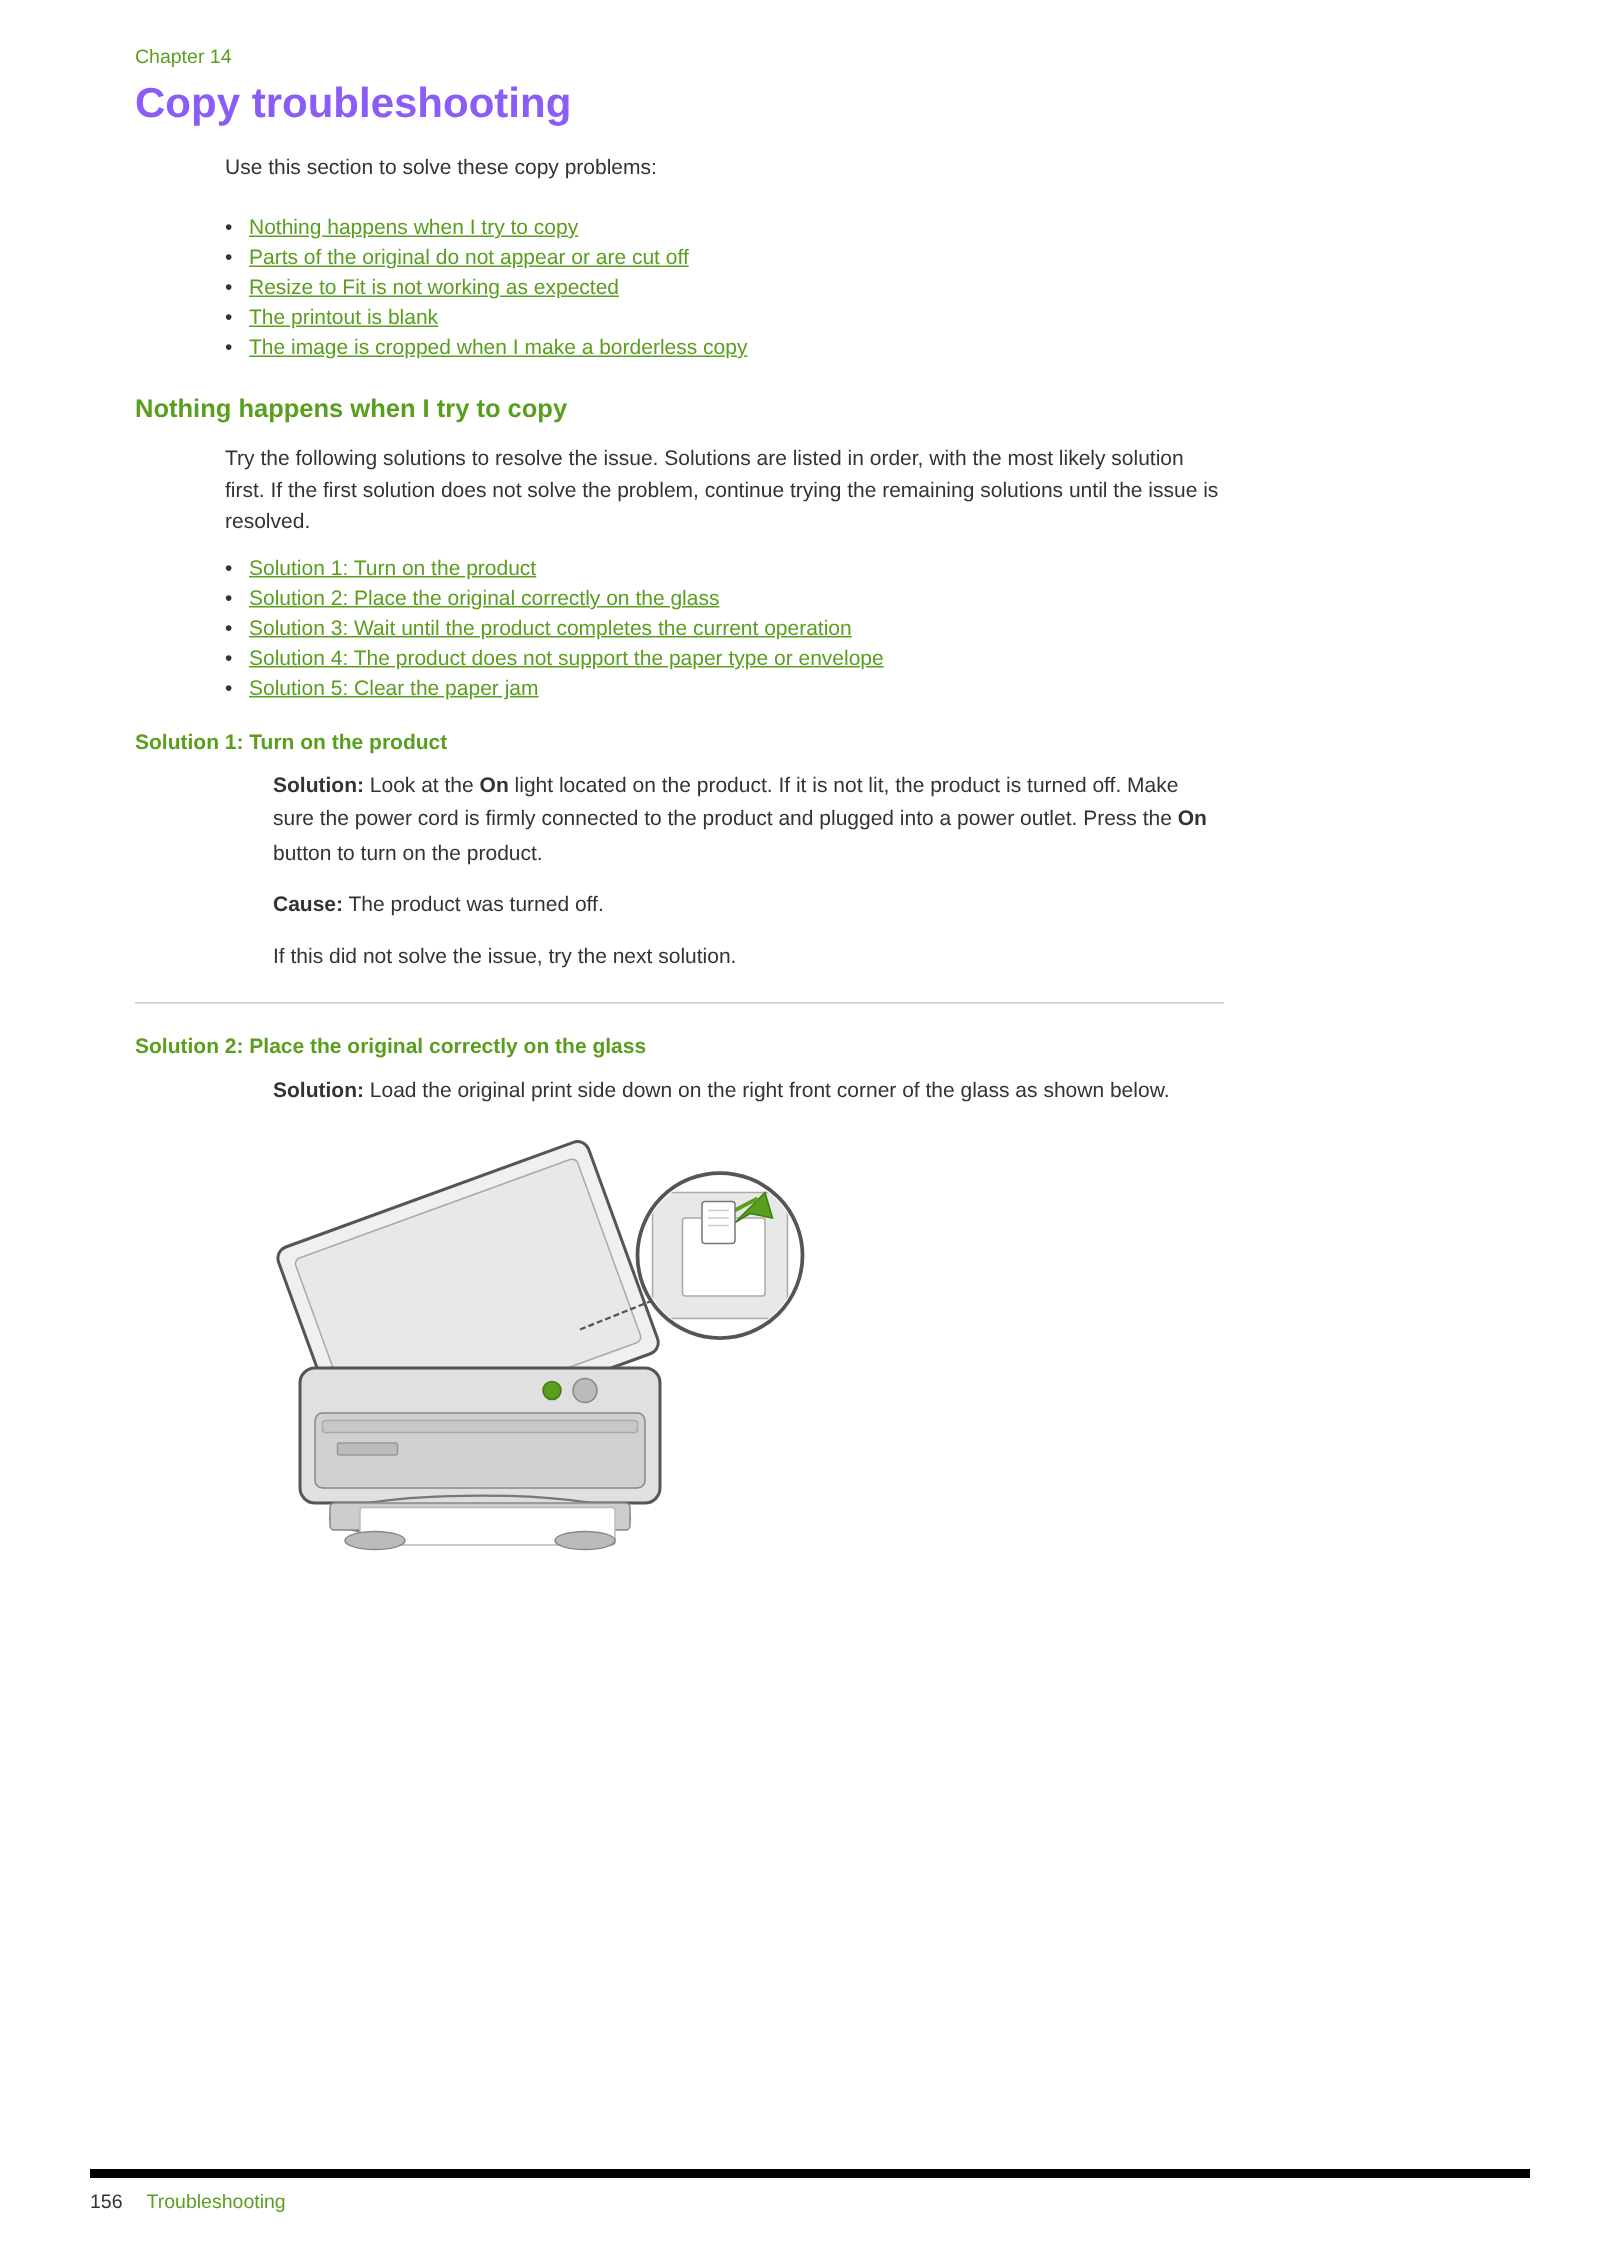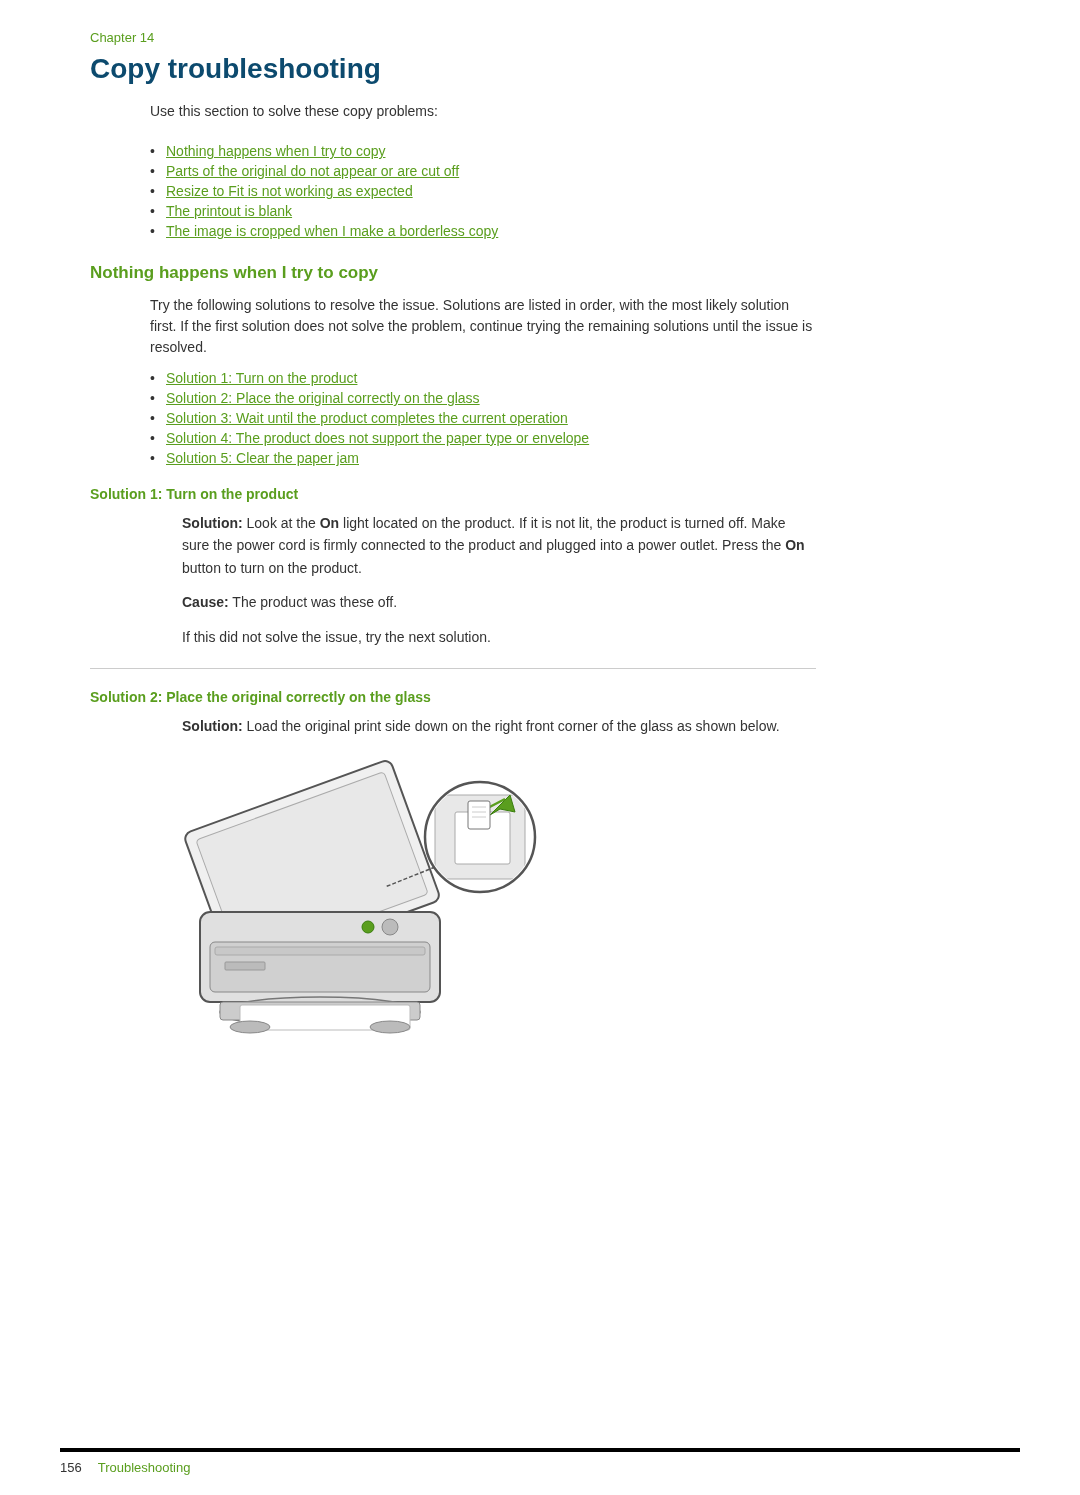--- a/index.html
+++ b/index.html
@@ -29,21 +29,21 @@
 
     .chapter-label {
       color: #5a9e1e;
       font-size: 13px;
       margin-bottom: 8px;
     }
 
     .page-title {
       font-size: 28px;
       font-weight: bold;
-      color: #0c4a6e;
+      color: #8b5cf6;
       margin-bottom: 18px;
     }
 
     .intro-text {
       margin-left: 60px;
       margin-bottom: 24px;
       font-size: 14px;
     }
 
     .bullet-list {
@@ -186,21 +186,21 @@
     </ul>
 
     <div class="sub-section">
       <h3 class="sub-heading">Solution 1: Turn on the product</h3>
 
       <div class="solution-block">
         <span class="bold-label">Solution:</span><span> Look at the </span><strong>On</strong><span> light located on the product. If it is not lit, the product is turned off. Make sure the power cord is firmly connected to the product and plugged into a power outlet. Press the </span><strong>On</strong><span> button to turn on the product.</span>
       </div>
 
       <p class="solution-block">
-        <span class="bold-label">Cause:</span><span>  The product was these off.</span>
+        <span class="bold-label">Cause:</span><span>  The product was turned off.</span>
       </p>
 
       <p class="solution-block">If this did not solve the issue, try the next solution.</p>
     </div>
 
     <hr class="divider">
 
     <div class="sub-section">
       <h3 class="sub-heading">Solution 2: Place the original correctly on the glass</h3>
 
@@ -257,16 +257,16 @@
 
           <ellipse cx="100" cy="270" rx="20" ry="6" fill="#bbb" stroke="#888" stroke-width="1"></ellipse>
           <ellipse cx="240" cy="270" rx="20" ry="6" fill="#bbb" stroke="#888" stroke-width="1"></ellipse>
         </svg>
       </div>
     </div>
 
   </div>
 </div>
 
-<div class="page-footer" style="position:absolute; bottom:20px; left:60px; right:60px; display:flex; align-items:center; gap:16px; font-size:13px; border-top:4px solid #000000; padding-top:8px;">
+<div class="page-footer" style="position:absolute; bottom:20px; left:60px; right:60px; display:flex; align-items:center; gap:16px; font-size:13px; border-top:6px solid #000000; padding-top:8px;">
   <span class="page-number">156</span>
   <span class="footer-chapter" style="color:#5a9e1e;">Troubleshooting</span>
 </div>
 
 </body></html>

